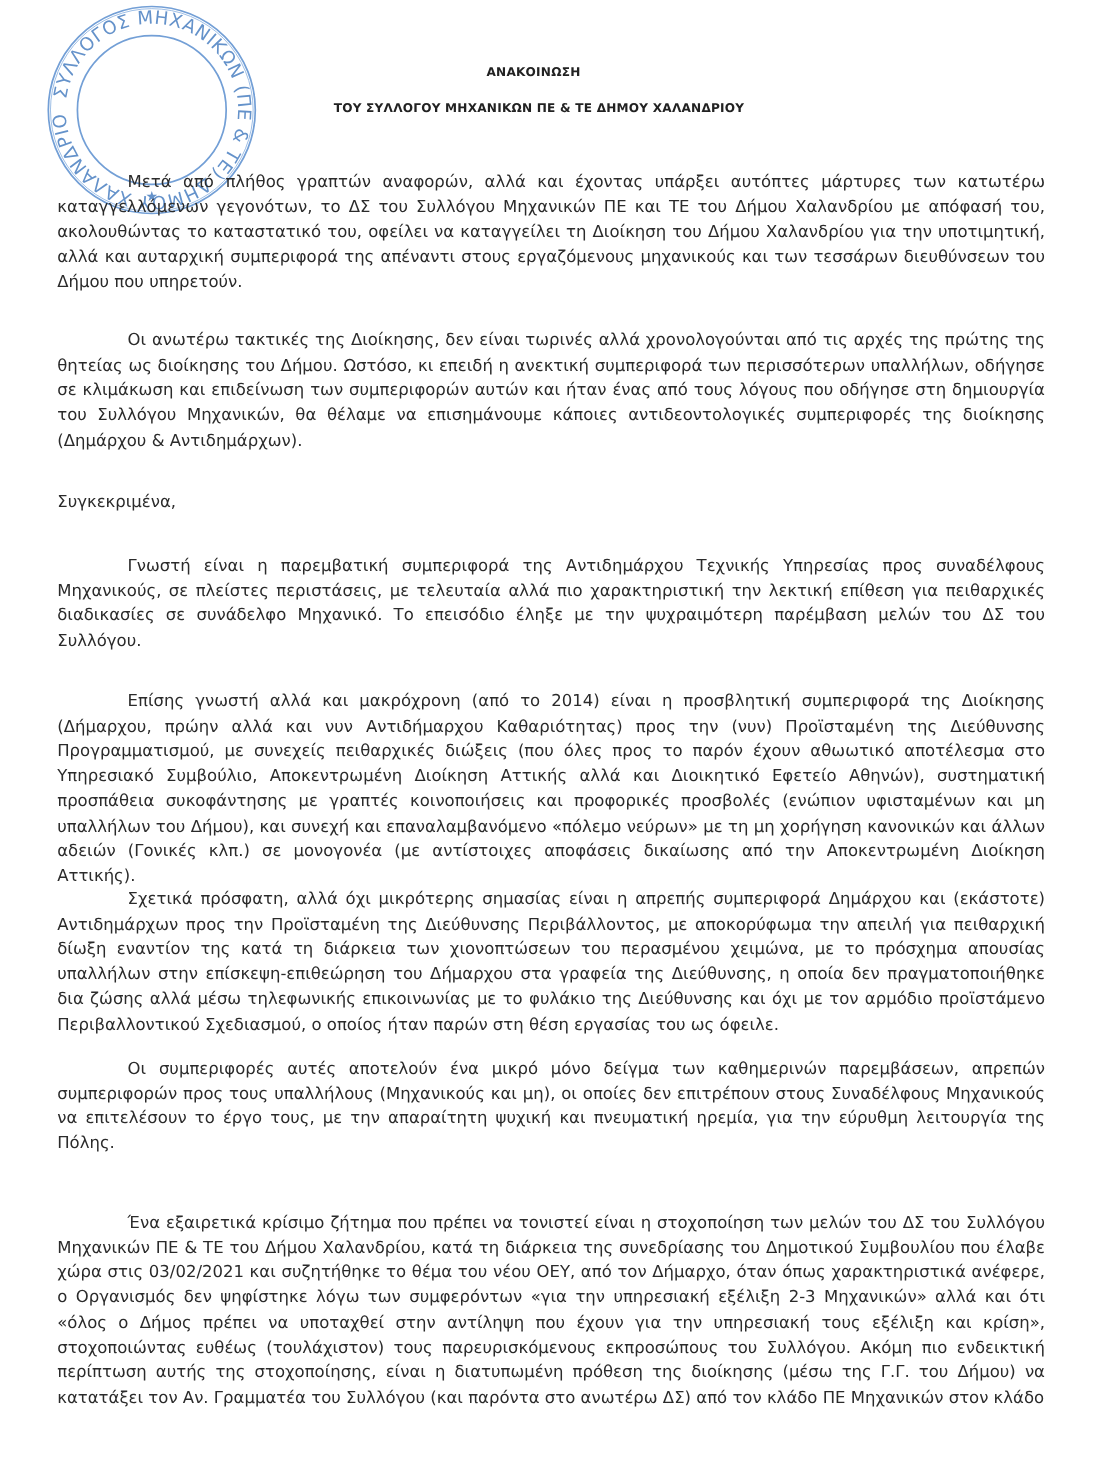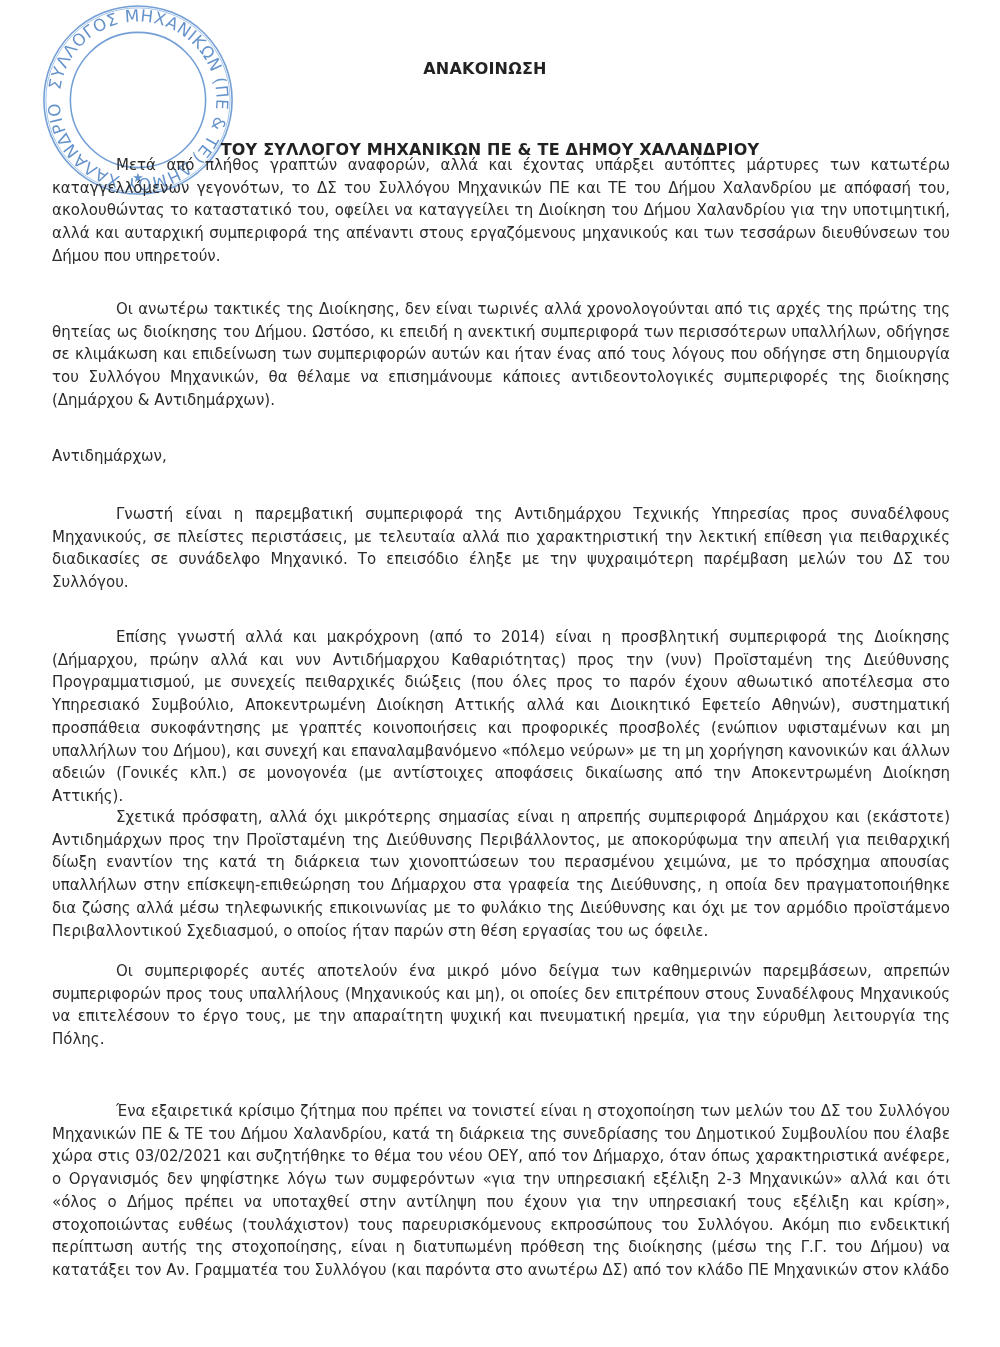--- a/index.html
+++ b/index.html
@@ -27,26 +27,26 @@
     width: 196px;
     height: 196px;
     opacity: 0.85;
   }
   .title {
     position: absolute;
     left: 0;
     width: 1000px;
     text-align: center;
     font-weight: bold;
-    font-size: 16px;
+    font-size: 11px;
     letter-spacing: 0.2px;
     color: #222;
   }
   .title.t1 { top: 59px; left: 0px; width: 970px; }
-  .title.t2 { top: 92px; left: 0px; width: 980px; margin-top: 48px; }
+  .title.t2 { top: 92px; left: 0px; width: 980px; }
   .body-text {
     position: absolute;
     left: 52px;
     width: 898px;
     font-size: 15px;
     line-height: 22.7px;
     text-align: justify;
     color: #2b2b2b;
   }
   .para { margin: 0; }
@@ -81,21 +81,21 @@
   <div class="title t1">ΑΝΑΚΟΙΝΩΣΗ</div>
   <div class="title t2">ΤΟΥ ΣΥΛΛΟΓΟΥ ΜΗΧΑΝΙΚΩΝ ΠΕ &amp; ΤΕ ΔΗΜΟΥ ΧΑΛΑΝΔΡΙΟΥ</div>
 
   <div class="body-text" id="p1">
     <p class="para indent">Μετά από πλήθος γραπτών αναφορών, αλλά και έχοντας υπάρξει αυτόπτες μάρτυρες των κατωτέρω καταγγελλόμενων γεγονότων, το ΔΣ του Συλλόγου Μηχανικών ΠΕ και ΤΕ του Δήμου Χαλανδρίου με απόφασή του, ακολουθώντας το καταστατικό του, οφείλει να καταγγείλει τη Διοίκηση του Δήμου Χαλανδρίου για την υποτιμητική, αλλά και αυταρχική συμπεριφορά της απέναντι στους εργαζόμενους μηχανικούς και των τεσσάρων διευθύνσεων του Δήμου που υπηρετούν.</p>
   </div>
   <div class="body-text" id="p2">
     <p class="para indent">Οι ανωτέρω τακτικές της Διοίκησης, δεν είναι τωρινές αλλά χρονολογούνται από τις αρχές της πρώτης της θητείας ως διοίκησης του Δήμου. Ωστόσο, κι επειδή η ανεκτική συμπεριφορά των περισσότερων υπαλλήλων, οδήγησε σε κλιμάκωση και επιδείνωση των συμπεριφορών αυτών και ήταν ένας από τους λόγους που οδήγησε στη δημιουργία του Συλλόγου Μηχανικών, θα θέλαμε να επισημάνουμε κάποιες αντιδεοντολογικές συμπεριφορές της διοίκησης (Δημάρχου &amp; Αντιδημάρχων).</p>
   </div>
   <div class="body-text" id="salute">
-    <p class="para">Αντιδημάρχων,</p>
+    <p class="para">Συγκεκριμένα,</p>
   </div>
   <div class="body-text" id="p3">
     <p class="para indent">Γνωστή είναι η παρεμβατική συμπεριφορά της Αντιδημάρχου Τεχνικής Υπηρεσίας προς συναδέλφους Μηχανικούς, σε πλείστες περιστάσεις, με τελευταία αλλά πιο χαρακτηριστική την λεκτική επίθεση για πειθαρχικές διαδικασίες σε συνάδελφο Μηχανικό. Το επεισόδιο έληξε με την ψυχραιμότερη παρέμβαση μελών του ΔΣ του Συλλόγου.</p>
   </div>
   <div class="body-text" id="p4">
     <p class="para indent">Επίσης γνωστή αλλά και μακρόχρονη (από το 2014) είναι η προσβλητική συμπεριφορά της Διοίκησης (Δήμαρχου, πρώην αλλά και νυν Αντιδήμαρχου Καθαριότητας) προς την (νυν) Προϊσταμένη της Διεύθυνσης Προγραμματισμού, με συνεχείς πειθαρχικές διώξεις (που όλες προς το παρόν έχουν αθωωτικό αποτέλεσμα στο Υπηρεσιακό Συμβούλιο, Αποκεντρωμένη Διοίκηση Αττικής αλλά και Διοικητικό Εφετείο Αθηνών), συστηματική προσπάθεια συκοφάντησης με γραπτές κοινοποιήσεις και προφορικές προσβολές (ενώπιον υφισταμένων και μη υπαλλήλων του Δήμου), και συνεχή και επαναλαμβανόμενο «πόλεμο νεύρων» με τη μη χορήγηση κανονικών και άλλων αδειών (Γονικές κλπ.) σε μονογονέα (με αντίστοιχες αποφάσεις δικαίωσης από την Αποκεντρωμένη Διοίκηση Αττικής).</p>
   </div>
   <div class="body-text" id="p5">
     <p class="para indent">Σχετικά πρόσφατη, αλλά όχι μικρότερης σημασίας είναι η απρεπής συμπεριφορά Δημάρχου και (εκάστοτε) Αντιδημάρχων προς την Προϊσταμένη της Διεύθυνσης Περιβάλλοντος, με αποκορύφωμα την απειλή για πειθαρχική δίωξη εναντίον της κατά τη διάρκεια των χιονοπτώσεων του περασμένου χειμώνα, με το πρόσχημα απουσίας υπαλλήλων στην επίσκεψη-επιθεώρηση του Δήμαρχου στα γραφεία της Διεύθυνσης, η οποία δεν πραγματοποιήθηκε δια ζώσης αλλά μέσω τηλεφωνικής επικοινωνίας με το φυλάκιο της Διεύθυνσης και όχι με τον αρμόδιο προϊστάμενο Περιβαλλοντικού Σχεδιασμού, ο οποίος ήταν παρών στη θέση εργασίας του ως όφειλε.</p>
   </div>

